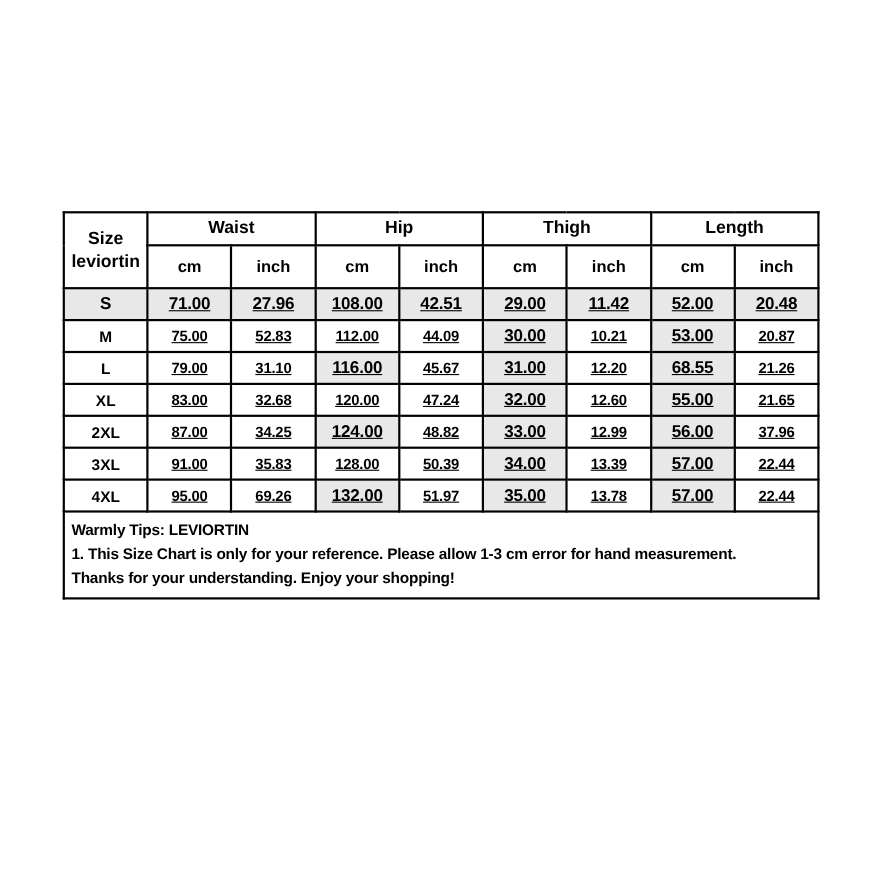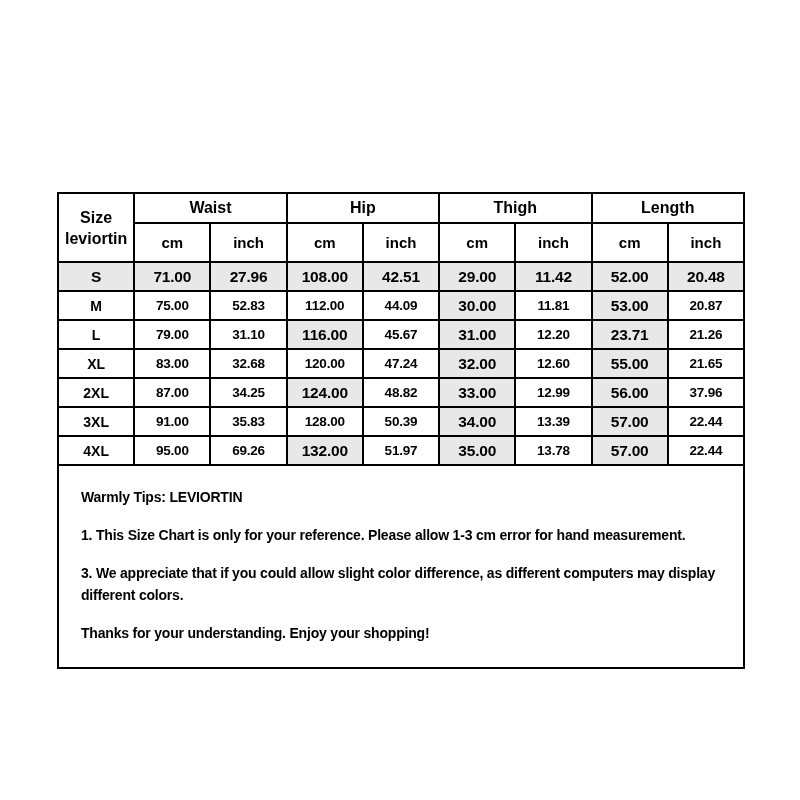--- a/index.html
+++ b/index.html
@@ -32,36 +32,36 @@
     font-weight: 700;
     padding: 0;
     overflow: hidden;
   }
   tr.group-row  { height: 30px; }
   tr.unit-row   { height: 39px; }
   tr.data-row   { height: 29px; }
   th.size-header   { font-size: 16px; line-height: 21px; }
   th.group-header  { font-size: 16px; }
   td.unit-cell     { font-size: 15px; }
-  td.data-cell     { font-size: 13.5px; letter-spacing: -0.2px; }
+  td.data-cell     { font-size: 13.5px; letter-spacing: -0.2px; text-decoration: underline; }
   td.size-cell     { font-size: 14px; }
   .shaded          { background: #e8e8e8; }
   td.data-cell.shaded, td.size-cell.shaded { font-size: 15.5px; }
   .tips-box {
     box-sizing: border-box;
     width: 688px;
     border: 2px solid #000000;
     border-top: 0;
     padding: 4px 8px 7px 6px;
     font-weight: 700;
     font-size: 14px;
     line-height: 22px;
     letter-spacing: -0.2px;
   }
-  .tips-box p { margin: 16px; }
+  .tips-box p { margin: 0; }
 </style>
 </head>
 <body>
 
 <div class="canvas">
   <div class="content">
 
     <table class="size-table">
       <colgroup>
         <col>
@@ -108,34 +108,34 @@
           <td class="data-cell shaded">20.48</td>
         </tr>
 
         <tr class="data-row">
           <td class="size-cell">M</td>
           <td class="data-cell">75.00</td>
           <td class="data-cell">52.83</td>
           <td class="data-cell">112.00</td>
           <td class="data-cell">44.09</td>
           <td class="data-cell shaded">30.00</td>
-          <td class="data-cell">11.81</td>
+          <td class="data-cell">10.21</td>
           <td class="data-cell shaded">53.00</td>
           <td class="data-cell">20.87</td>
         </tr>
 
         <tr class="data-row">
           <td class="size-cell">L</td>
           <td class="data-cell">79.00</td>
           <td class="data-cell">31.10</td>
           <td class="data-cell shaded">116.00</td>
           <td class="data-cell">45.67</td>
           <td class="data-cell shaded">31.00</td>
           <td class="data-cell">12.20</td>
-          <td class="data-cell shaded">23.71</td>
+          <td class="data-cell shaded">68.55</td>
           <td class="data-cell">21.26</td>
         </tr>
 
         <tr class="data-row">
           <td class="size-cell">XL</td>
           <td class="data-cell">83.00</td>
           <td class="data-cell">32.68</td>
           <td class="data-cell">120.00</td>
           <td class="data-cell">47.24</td>
           <td class="data-cell shaded">32.00</td>
@@ -178,18 +178,17 @@
           <td class="data-cell">13.78</td>
           <td class="data-cell shaded">57.00</td>
           <td class="data-cell">22.44</td>
         </tr>
       </tbody>
     </table>
 
     <div class="tips-box">
       <p>Warmly Tips: LEVIORTIN</p>
       <p>1. This Size Chart is only for your reference. Please allow 1-3 cm error for hand measurement.</p>
-      <p>3. We appreciate that if you could allow slight color difference, as different computers may display different colors.</p>
       <p>Thanks for your understanding. Enjoy your shopping!</p>
     </div>
 
   </div>
 </div>
 
 </body></html>

